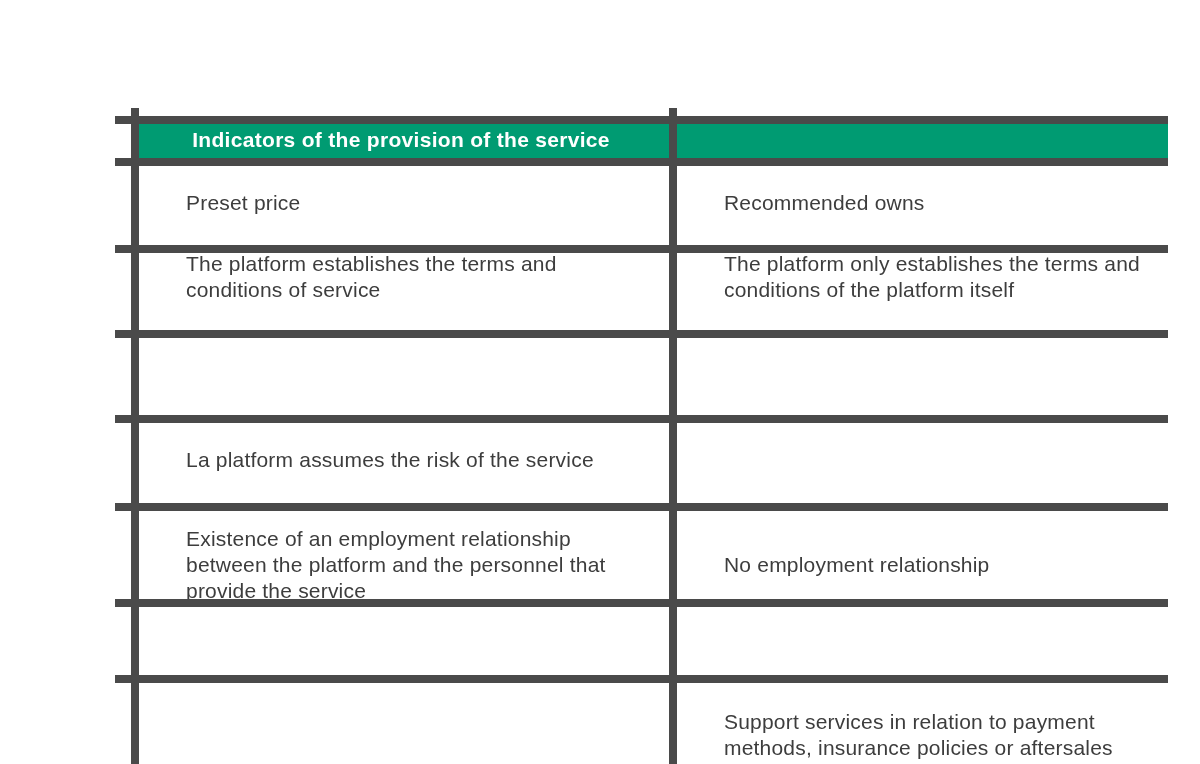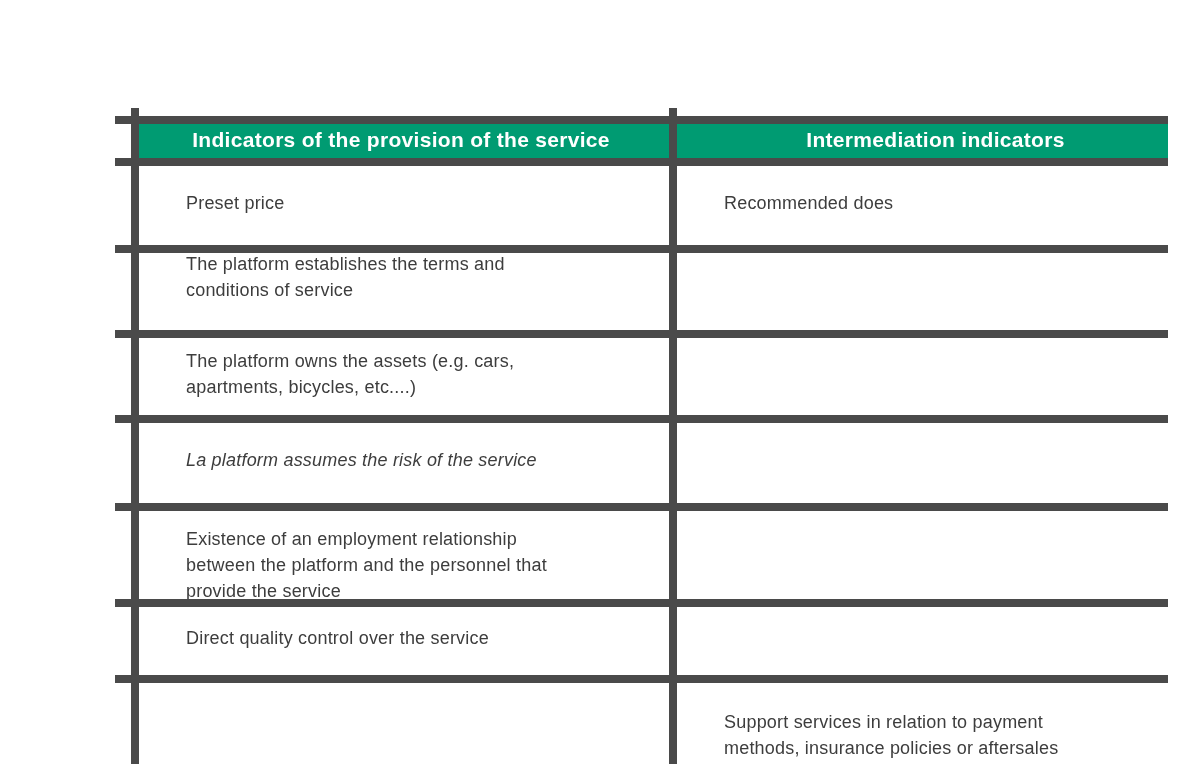--- a/index.html
+++ b/index.html
@@ -64,74 +64,73 @@
   .hl-8 { top: 611px; }
   .hl-9 { top: 721px; }
   
   .cell {
     position: absolute;
     display: flex; align-items: center;
     z-index: 2;
   }
   .cell span {
     white-space: pre-line;
-    font-size: 18px;
+    font-size: 21px;
     line-height: 26px;
     letter-spacing: 0.2px;
     color: var(--body-text);
   }
   .col-left  { left: 100px; width: 492px; }
   .col-right { left: 638px; width: 488px; }
   .row-1 { top: 95px;  height: 87px; }
   .row-2 { top: 182px; height: 61px; }
   .row-3 { top: 267px; height: 85px; }
-  .row-4 { top: 352px; height: 88px; font-style: italic; }
+  .row-4 { top: 352px; height: 88px; }
   .row-5 { top: 440px; height: 122px; }
   .row-6 { top: 536px; height: 76px; }
   .row-7 { top: 620px; height: 127px; }
 </style>
 </head>
 <body>
 
 <div class="stage">
 
   <div class="header-band"></div>
   <div class="header-label hl-left">Indicators of the provision of the service</div>
-  <div class="header-label hl-right">Intermediation indicators</div>
 
   <div class="cell row-1 col-left">
     <span>Preset price</span>
   </div>
   <div class="cell row-1 col-right">
-    <span>Recommended does</span>
+    <span>Recommended owns</span>
   </div>
 
   <div class="cell row-2 col-left">
     <span>The platform establishes the terms and
 conditions of service</span>
   </div>
+  <div class="cell row-2 col-right">
+    <span>The platform only establishes the terms and
+conditions of the platform itself</span>
+  </div>
 
-  <div class="cell row-3 col-left">
-    <span>The platform owns the assets (e.g. cars,
-apartments, bicycles, etc....)</span>
-  </div>
 
   <div class="cell row-4 col-left">
     <span>La platform assumes the risk of the service</span>
   </div>
 
   <div class="cell row-5 col-left">
     <span>Existence of an employment relationship
 between the platform and the personnel that
 provide the service</span>
   </div>
+  <div class="cell row-5 col-right">
+    <span>No employment relationship</span>
+  </div>
 
-  <div class="cell row-6 col-left">
-    <span>Direct quality control over the service</span>
-  </div>
 
   <div class="cell row-7 col-left">
     <span></span>
   </div>
   <div class="cell row-7 col-right">
     <span>Support services in relation to payment
 methods, insurance policies or aftersales
 services</span>
   </div>
 

